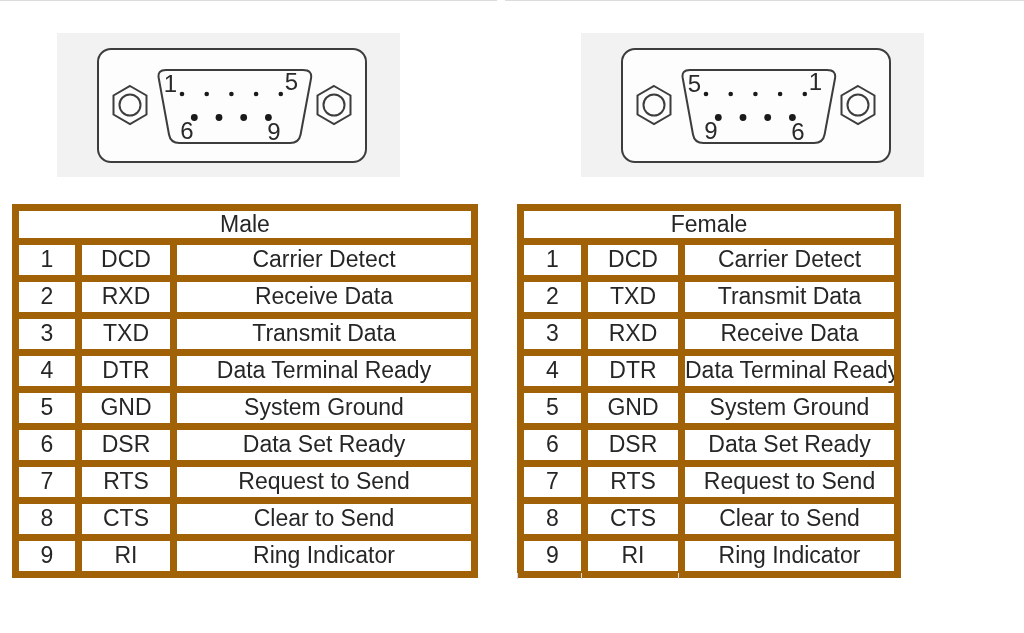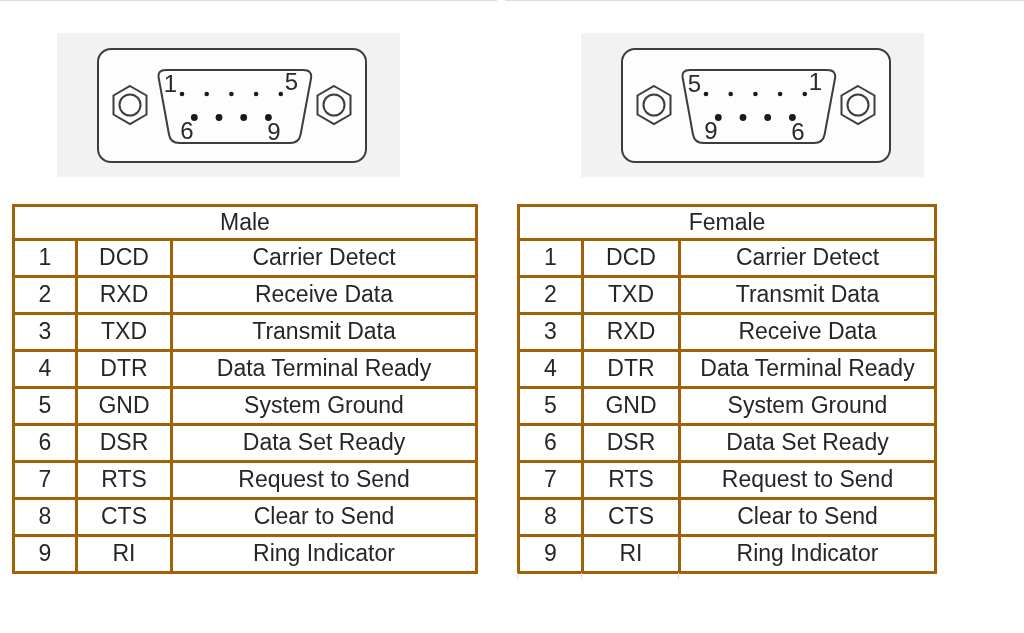--- a/index.html
+++ b/index.html
@@ -26,23 +26,23 @@
     top: 204px;
     border-collapse: collapse;
     table-layout: fixed;
     background: #ffffff;
     color: #262626;
     font-size: 23px;
     text-align: center;
     border: 2px solid #3f3f3f;
   }
   #male-table  { left: 12px;  width: 466px; }
-  #female-table{ left: 517px; width: 420px; }
+  #female-table{ left: 517px; width: 384px; }
   .pin-table th, .pin-table td {
-    border: 3px solid #a16207;
+    border: 7px solid #a16207;
     padding: 0;
     font-weight: 400;
     line-height: 1.1;
     overflow: hidden;
     white-space: nowrap;
   }
   .pin-table th { height: 34px; }
   .pin-table td { height: 37px; }
 
   .artifact {

